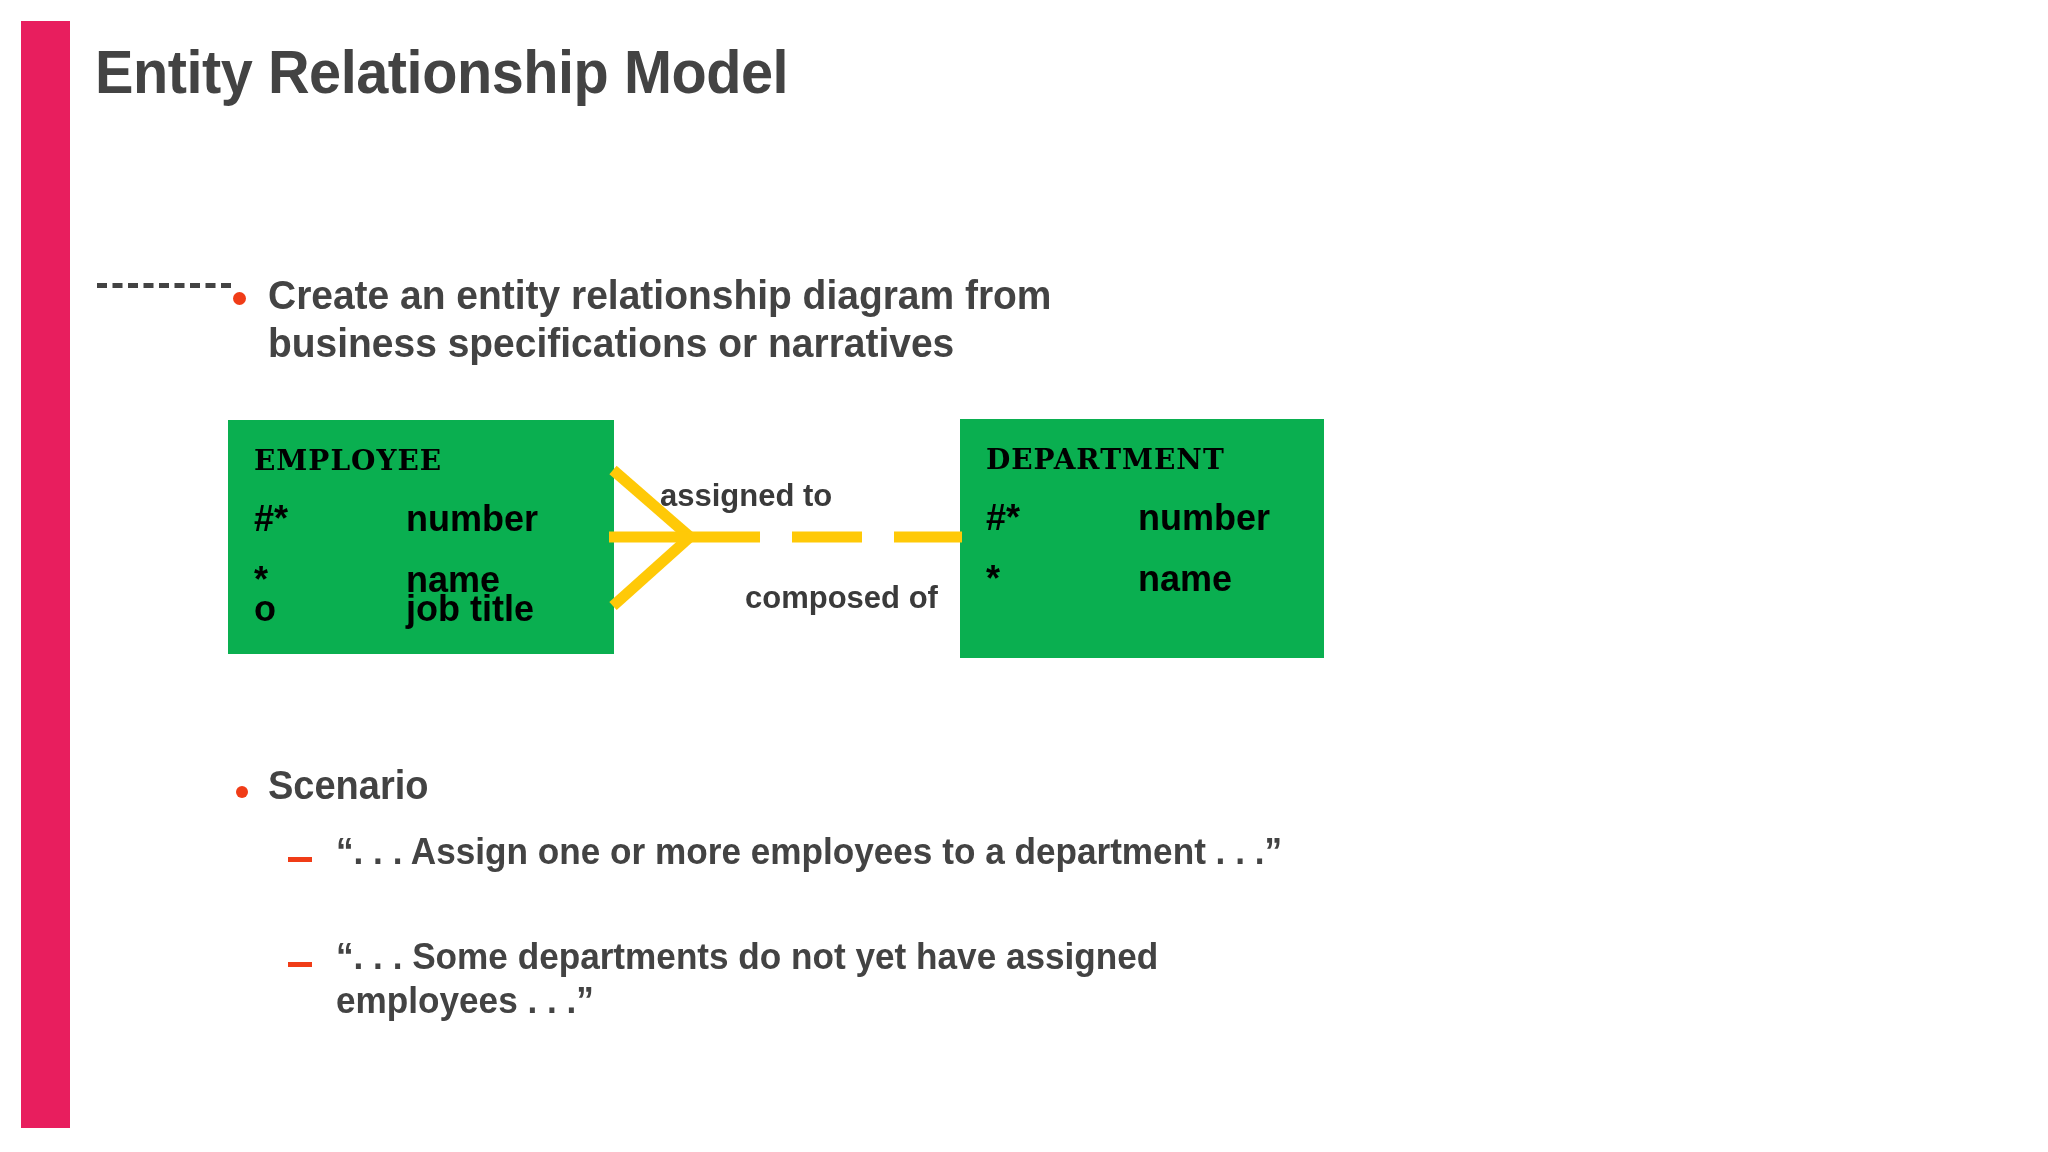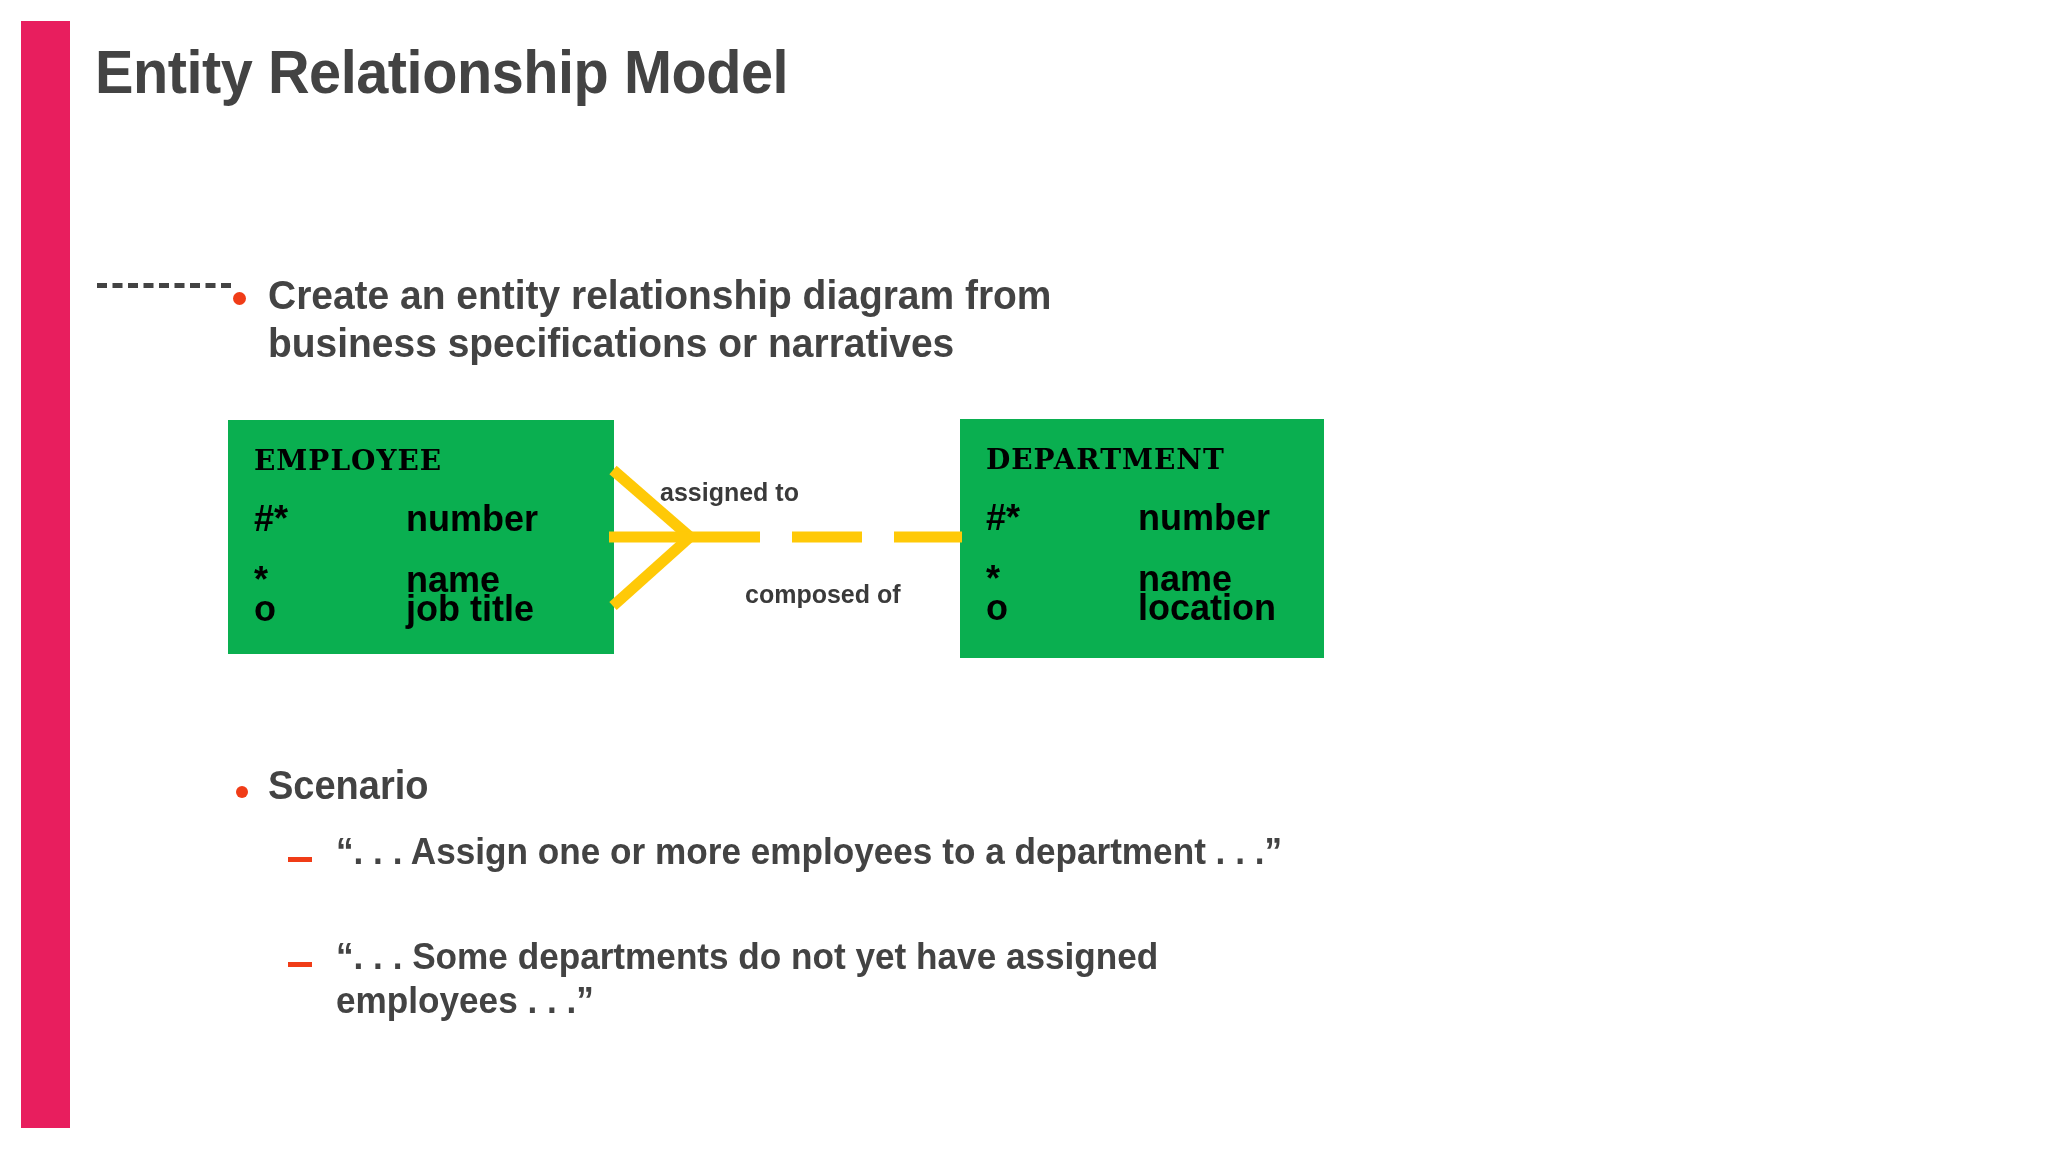--- a/index.html
+++ b/index.html
@@ -127,21 +127,21 @@
     width: 152px;
   }
   #entity-employee .attr-row:nth-of-type(1) { top: 78px; }
   .attr-r0 { top: 78px; }
   .attr-r1 { top: 139px; }
   .attr-r2 { top: 168px; }
 
   
   .rel-label {
     position: absolute;
-    font-size: 25px;
+    font-size: 31px;
     font-weight: bold;
     color: #3A3A3A;
     white-space: nowrap;
   }
   #rel-label-assigned { left: 660px; top: 478px; }
   #rel-label-composed { left: 745px; top: 580px; text-align: right; }
 
   
   #bullet2-dot { left: 236px; top: 786px; width: 12px; height: 12px; }
   #bullet2-text {
@@ -208,23 +208,20 @@
     </div>
 
     <div class="entity-box" id="entity-department">
       <div class="entity-title">DEPARTMENT</div>
       <div class="attr-row attr-r0">
         <span class="attr-marker">#*</span><span>number</span>
       </div>
       <div class="attr-row attr-r1">
         <span class="attr-marker">*</span><span>name</span>
       </div>
-      <div class="attr-row attr-r2">
-        <span class="attr-marker">o</span><span>location</span>
-      </div>
     </div>
 
     <svg id="er-diagram" viewBox="0 0 2048 1152">
 
       <g stroke="#FFC907" stroke-width="11" fill="none" stroke-linecap="butt">
         <path d="M 613 470 L 690 537"></path>
         <path d="M 609 537 L 690 537"></path>
         <path d="M 613 606 L 690 537"></path>
       </g>
 

